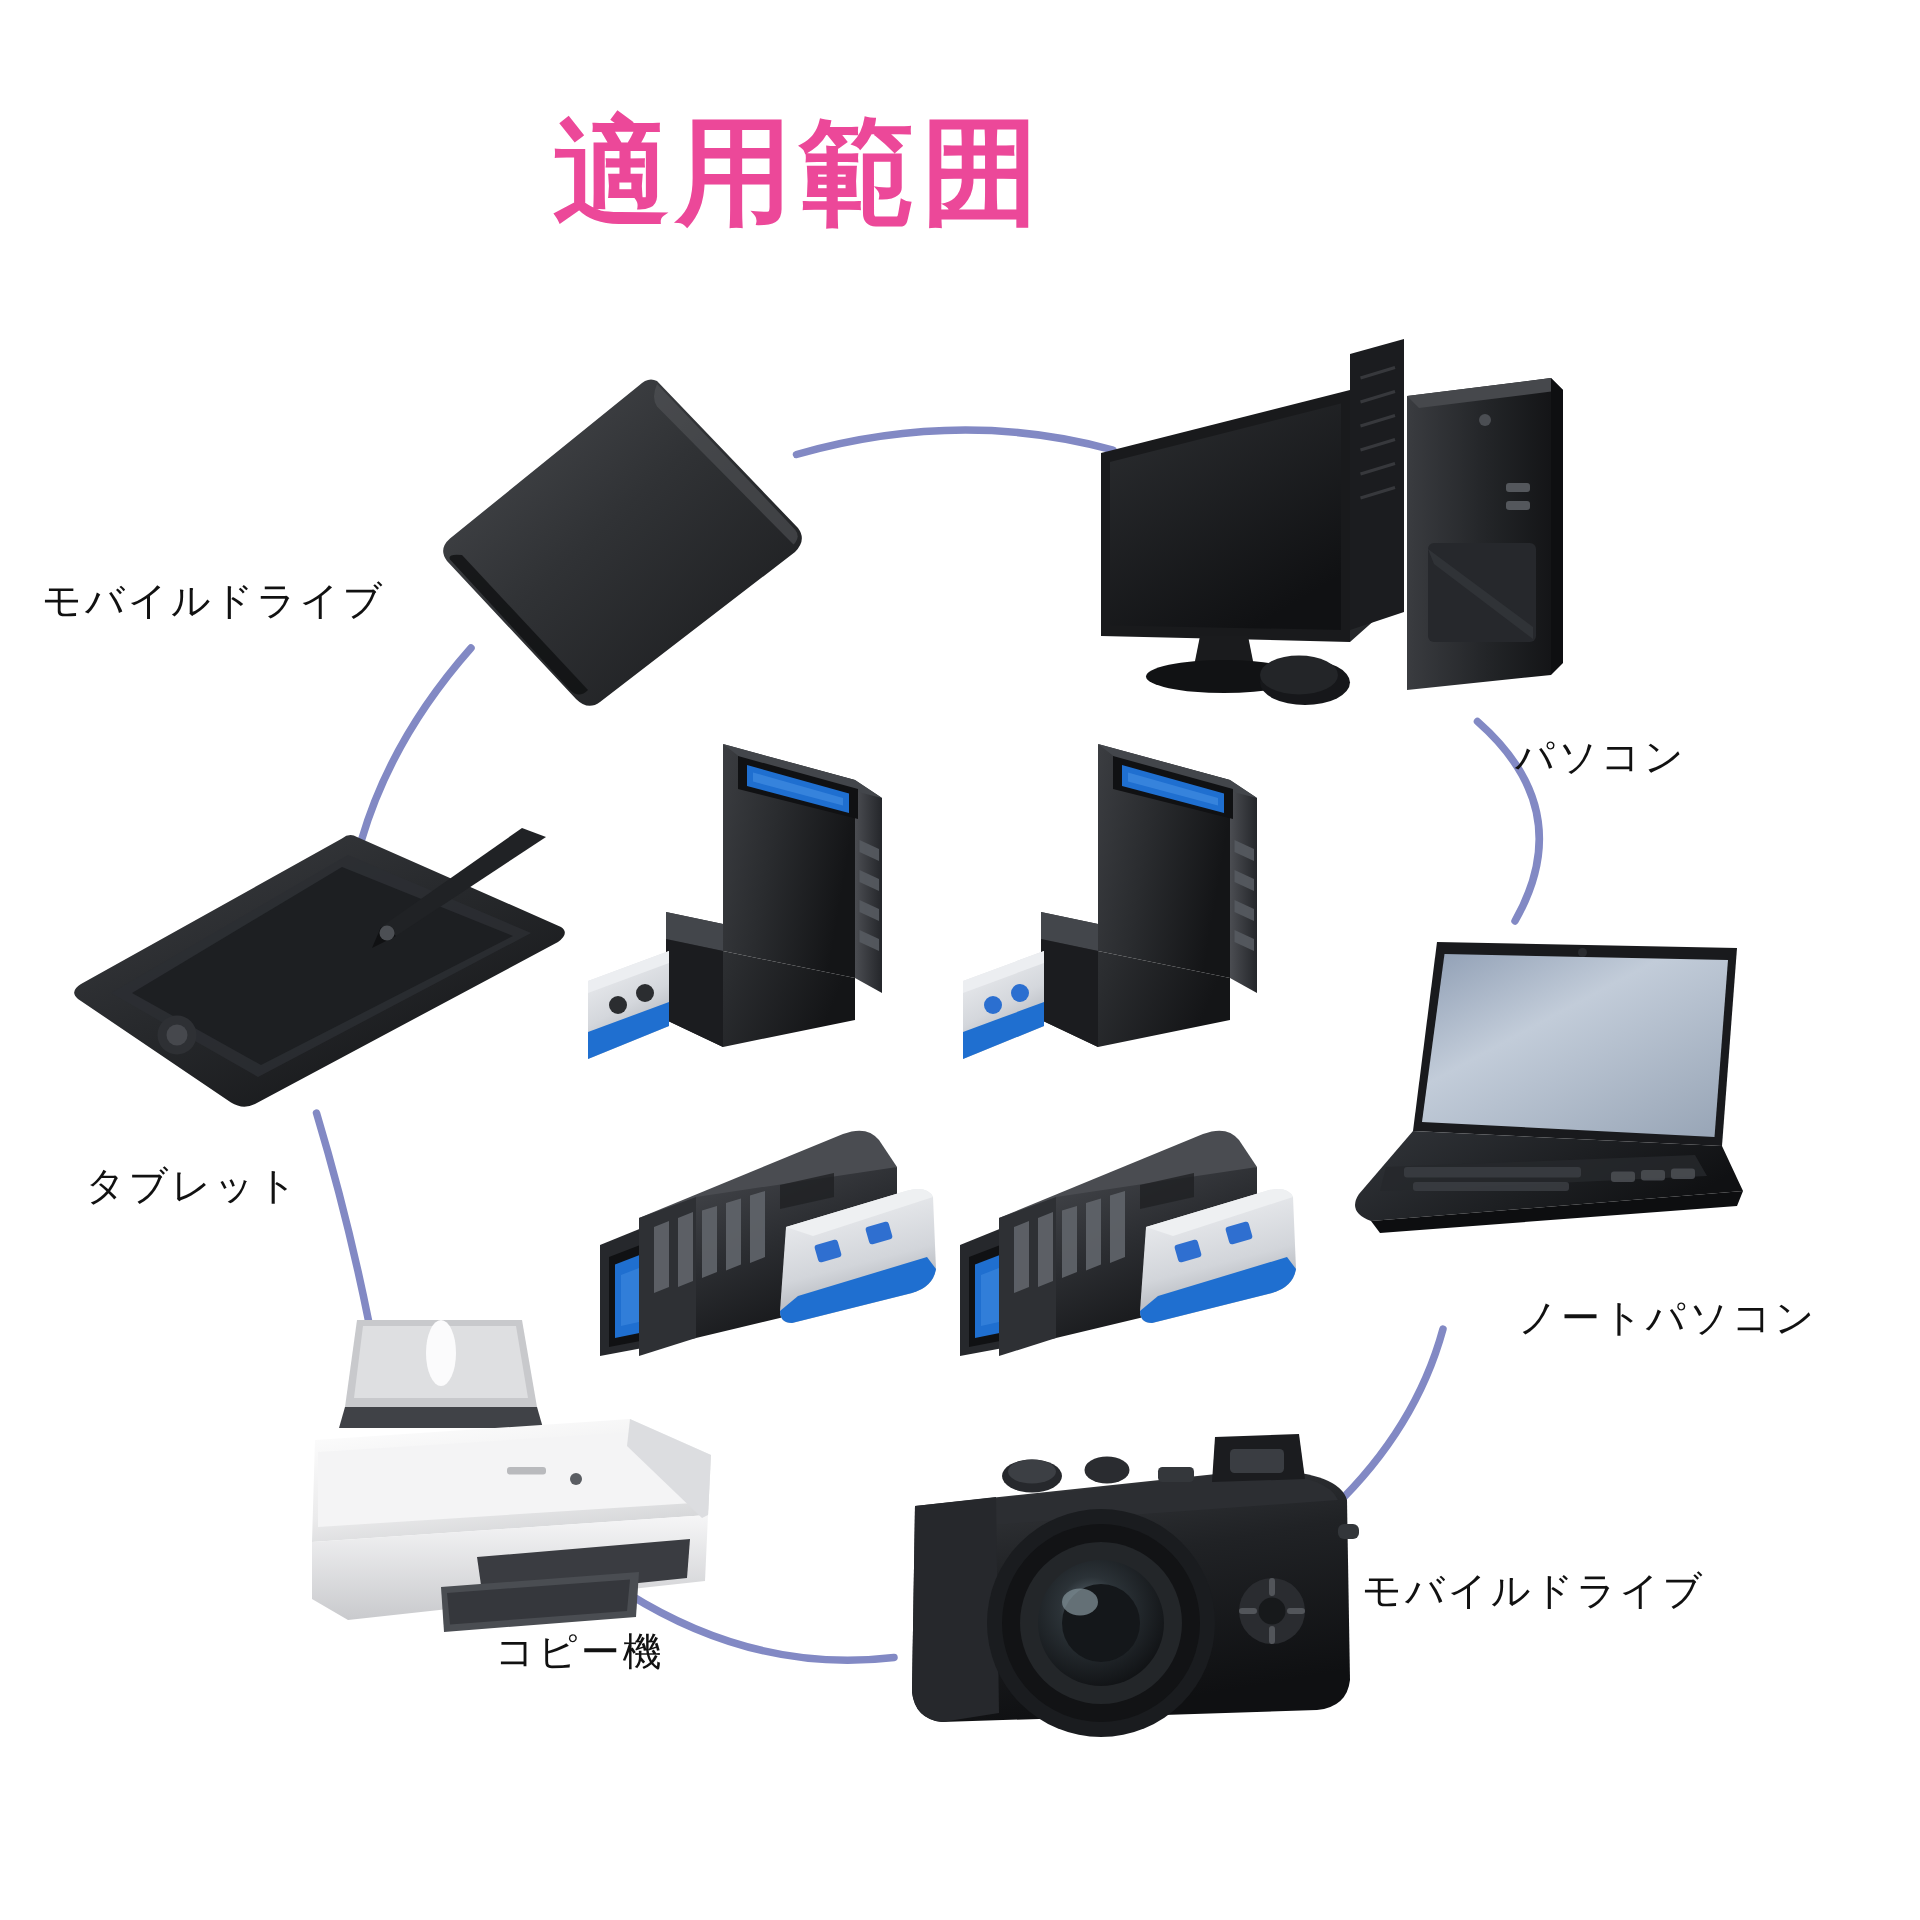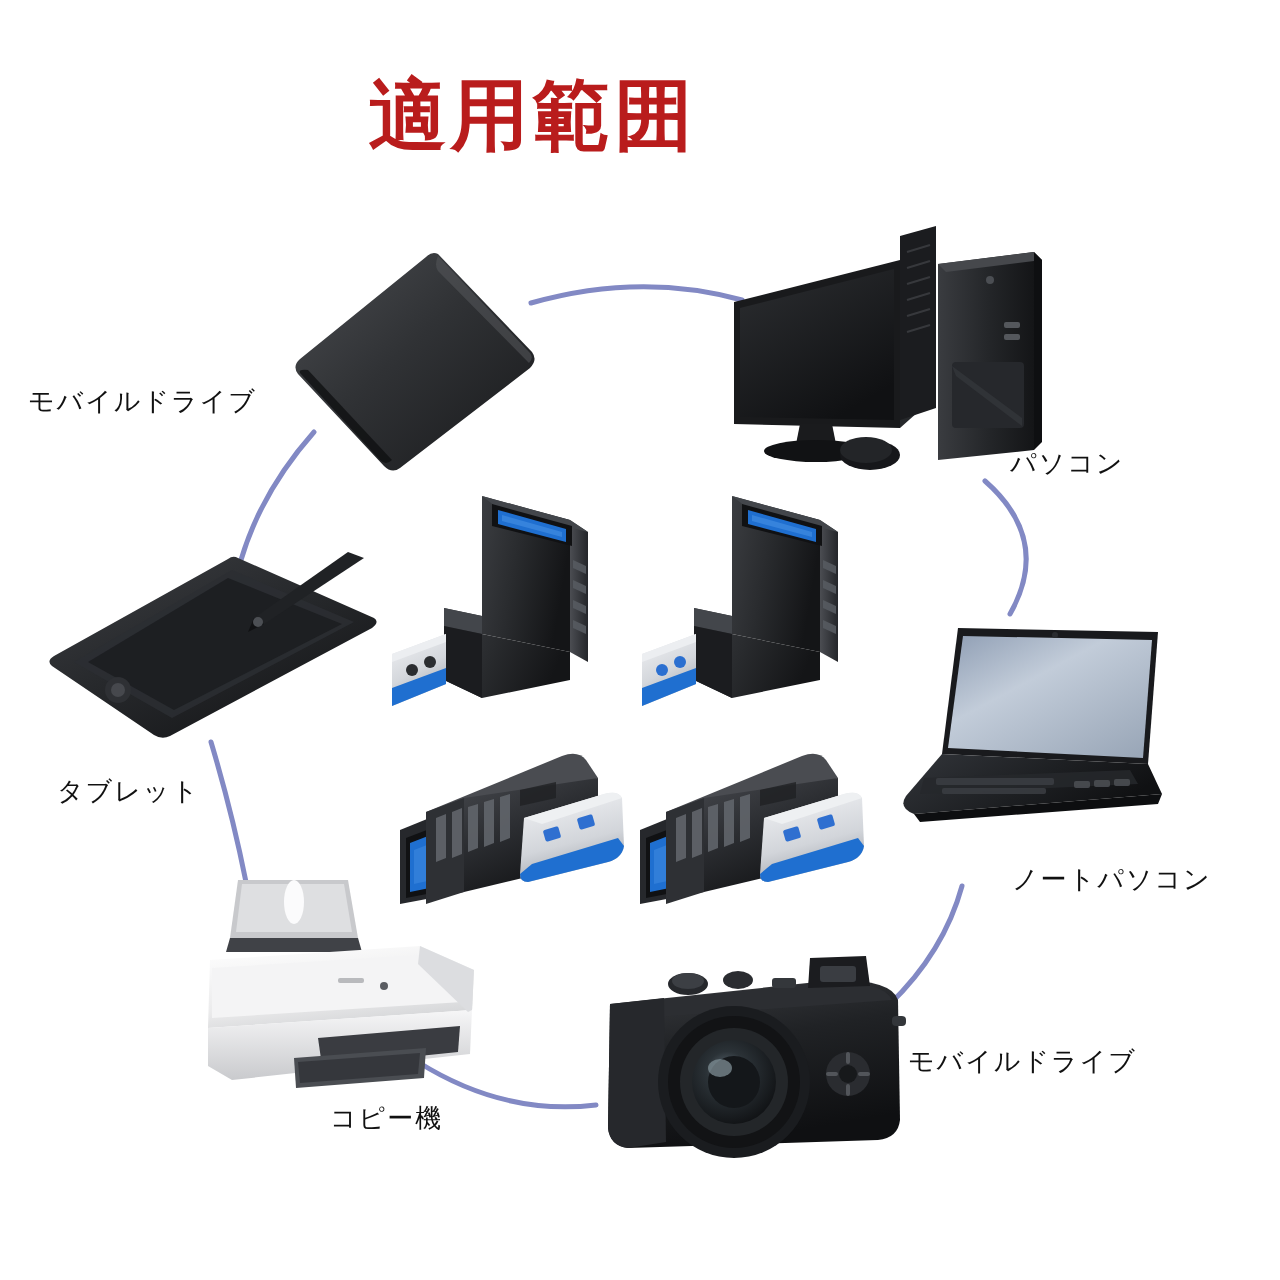--- a/index.html
+++ b/index.html
@@ -20,21 +20,21 @@
   #page-title {
     position: absolute;
     top: 76px;
     left: 0;
     width: 1065px;
     text-align: center;
     font-size: 78px;
     font-weight: 700;
     letter-spacing: 4px;
     line-height: 1;
-    color: #b91c1c;
+    color: #ec4899;
   }
 
   
   #arc-layer {
     position: absolute;
     inset: 0;
     width: 1280px;
     height: 1280px;
   }
 
@@ -43,24 +43,24 @@
     position: absolute;
     font-size: 26px;
     font-weight: 400;
     letter-spacing: 2px;
     white-space: nowrap;
     color: #111111;
     line-height: 1;
   }
   #label-drive   { left: 28px;  top: 388px; }
   #label-tablet  { left: 36px;  top: 778px; margin-left: 21px; }
-  #label-copier  { left: 330px; top: 1089px; margin-top: 16px; }
+  #label-copier  { left: 330px; top: 1089px; }
   #label-camera  { left: 908px; top: 1048px; }
   #label-laptop  { left: 1012px; top: 866px; }
-  #label-pc      { left: 1010px; top: 450px; }
+  #label-pc      { left: 1010px; top: 492px; }
 
   
   .device {
     position: absolute;
   }
 
   
   #dev-drive { left: 288px; top: 246px; width: 256px; height: 232px; }
   
   #dev-pc { left: 704px; top: 212px; width: 352px; height: 278px; }

